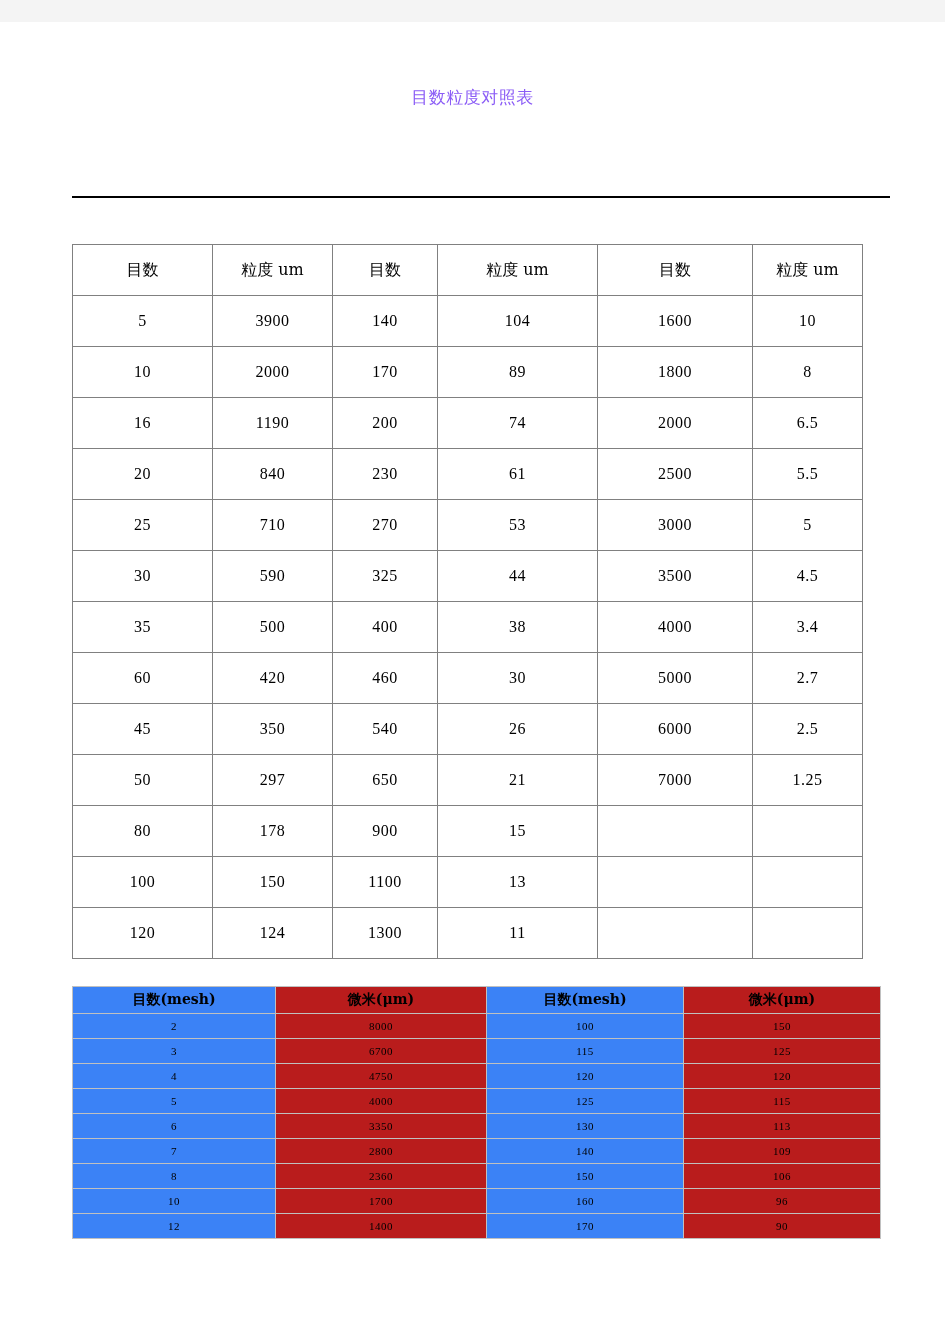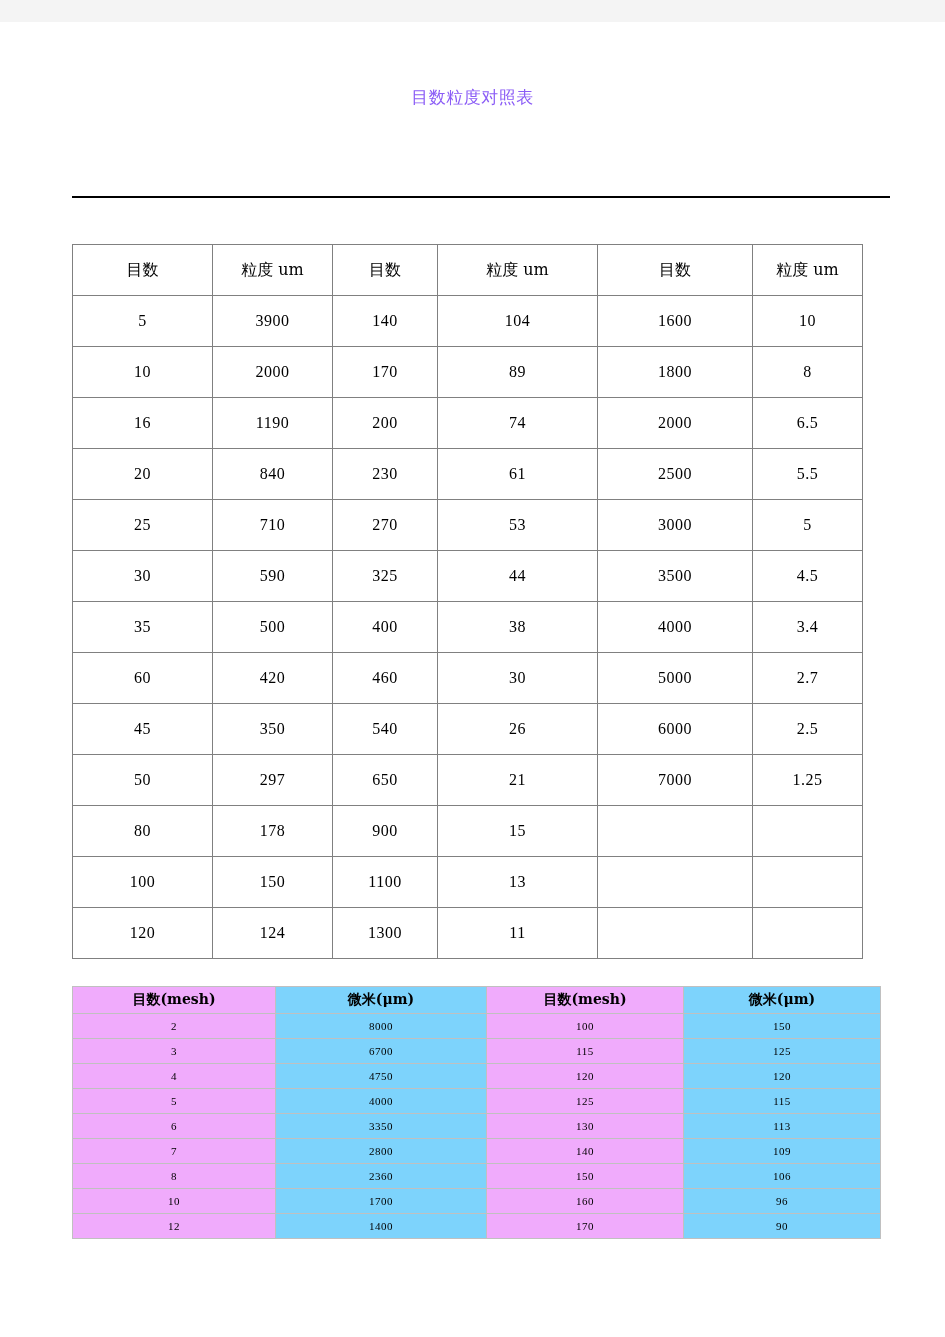--- a/index.html
+++ b/index.html
@@ -108,22 +108,22 @@
     height: 24px;
     font-size: 11px;
     color: #000;
     font-weight: normal;
   }
   .tbl-color thead th {
     height: 26px;
     font-size: 14px;
     font-weight: bold;
   }
-  .cell-teal { background: #f0abfc; }
-  .cell-blue { background: #7dd3fc; }
+  .cell-teal { background: #3b82f6; }
+  .cell-blue { background: #b91c1c; }
 </style>
 </head>
 <body>
 
 <div class="page">
 
   <div class="top-strip"></div>
   <div class="left-strip"></div>
 
   <div class="doc-title">目数粒度对照表</div>

